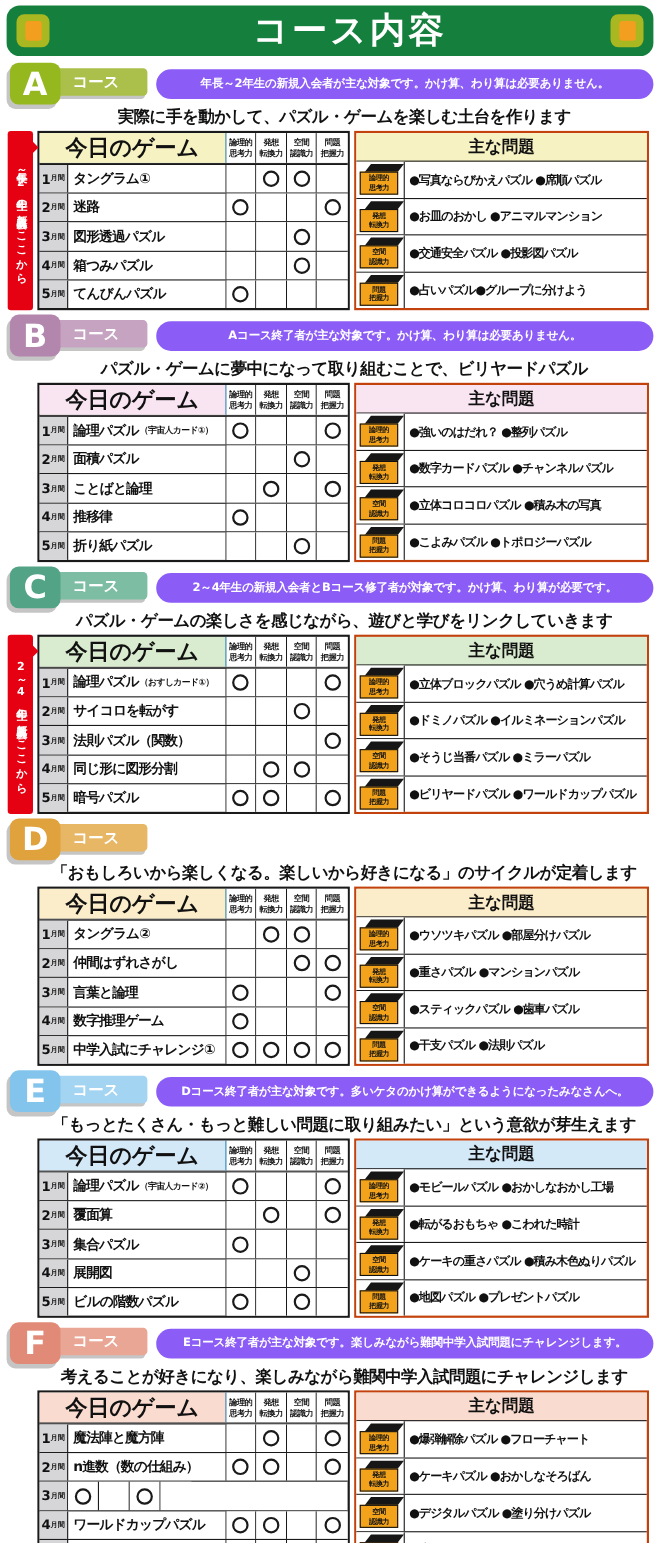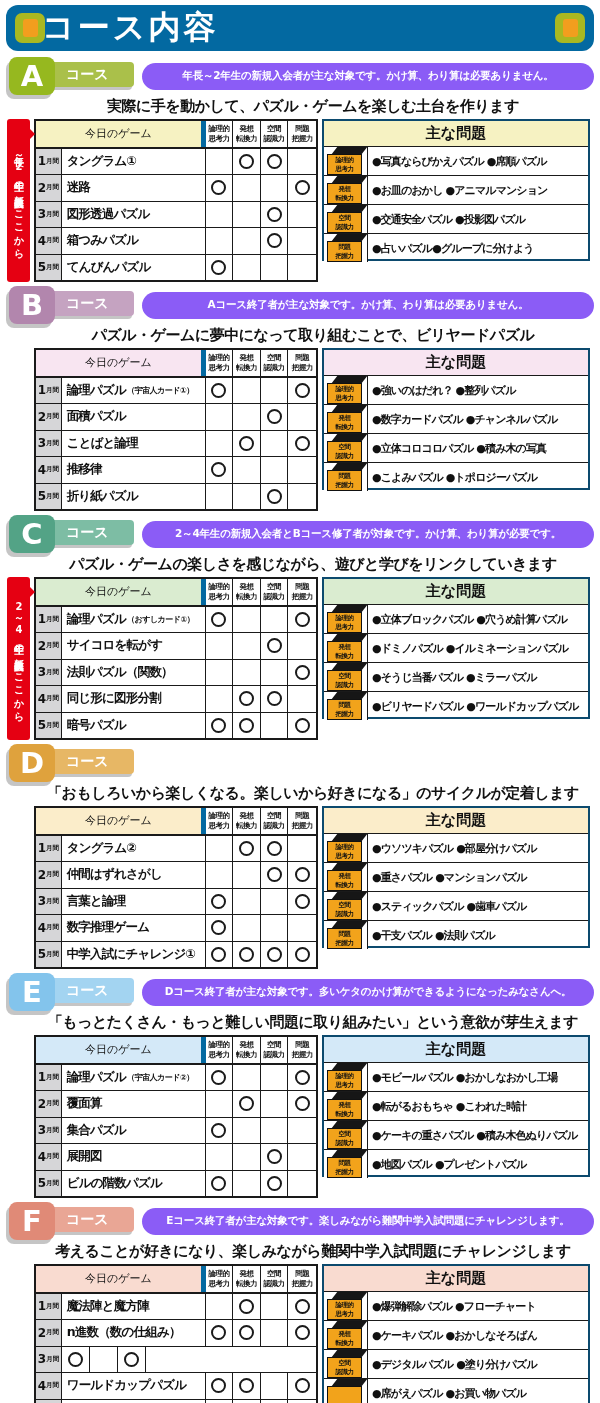--- a/index.html
+++ b/index.html
@@ -4,22 +4,22 @@
 <style>
   * { box-sizing: border-box; margin: 0; padding: 0; }
   body {
     width: 600px; background: #fff;
     font-family: "DejaVu Sans", "Liberation Sans", sans-serif;
     color: #111;
   }
   
   .topbar {
     position: relative; margin: 5px 6px 6px 6px; height: 46px;
-    background: #0369a1; border-radius: 12px;
-    display: flex; align-items: center;  padding-left: 36px;
+    background: #15803d; border-radius: 12px;
+    display: flex; align-items: center; justify-content: center; padding-left: 36px;
   }
   .topbar .title { color: #fff; font-size: 32px; font-weight: bold; letter-spacing: 3px; }
   .cap {
     position: absolute; top: 8px; width: 30px; height: 30px;
     background: #a9b821; border-radius: 7px;
     display: flex; align-items: center; justify-content: center;
   }
   .cap.left { left: 9px; } .cap.right { right: 9px; }
   .cap-inner { width: 15px; height: 18px; background: #f29e1e; border-radius: 3px; }
 
@@ -66,21 +66,21 @@
   }
 
   .ltable {
     width: 284px; flex: 0 0 284px; height: 163px;
     border: 2px solid #1a1a1a; display: flex; flex-direction: column; background: #fff;
   }
   .lrow { display: flex; flex: 1; border-top: 1px solid #1a1a1a; }
   .lrow.head { border-top: none; border-bottom: 1px solid #1a1a1a; }
   .h-games {
     width: 172px; display: flex; align-items: center; justify-content: center;
-    font-weight: normal; font-size: 11px; border-right: 5px solid #0369a1;
+    font-weight: bold; font-size: 20px; border-right: 1px solid #0369a1;
   }
   .h-skill {
     width: 28px; display: flex; flex-direction: column; align-items: center; justify-content: center;
     font-size: 7.5px; font-weight: bold; line-height: 1.25; border-right: 1px solid #1a1a1a;
     letter-spacing: -0.5px; text-align: center; background: #fff;
   }
   .lrow > .last { border-right: none; }
   .c-month {
     width: 26px; background: #d6d6d8; border-right: 1px solid #1a1a1a;
     display: flex; align-items: center; justify-content: center;
@@ -93,22 +93,22 @@
     font-weight: bold; font-size: 12.5px; letter-spacing: -0.8px; white-space: nowrap;
   }
   .c-game .note { font-size: 8px; font-weight: bold; margin-left: 1px; letter-spacing: -0.5px; }
   .c-skill {
     width: 28px; border-right: 1px solid #1a1a1a;
     display: flex; align-items: center; justify-content: center; background: #fff;
   }
   .circle { width: 15px; height: 15px; border: 2px solid #1a1a1a; border-radius: 50%; }
 
   .rtable {
-    width: 268px; flex: 0 0 268px; height: 142px; margin-left: 4px;
-    border: 2px solid #0c4a6e; display: flex; flex-direction: column; background: #fff;
+    width: 268px; flex: 0 0 268px; height: 163px; margin-left: 4px;
+    border: 2px solid #c2410c; display: flex; flex-direction: column; background: #fff;
   }
   .r-head {
     height: 26px; flex: 0 0 26px; display: flex; align-items: center; justify-content: center;
     font-weight: bold; font-size: 15px; border-bottom: 1px solid #1a1a1a;
   }
   .r-row { display: flex; flex: 1; border-top: 1px solid #1a1a1a; }
   .r-row:nth-of-type(2) { border-top: none; }
   .r-icon {
     width: 44px; flex: 0 0 44px; border-right: 1px solid #1a1a1a;
     display: flex; align-items: center; justify-content: center; background: #fff;

